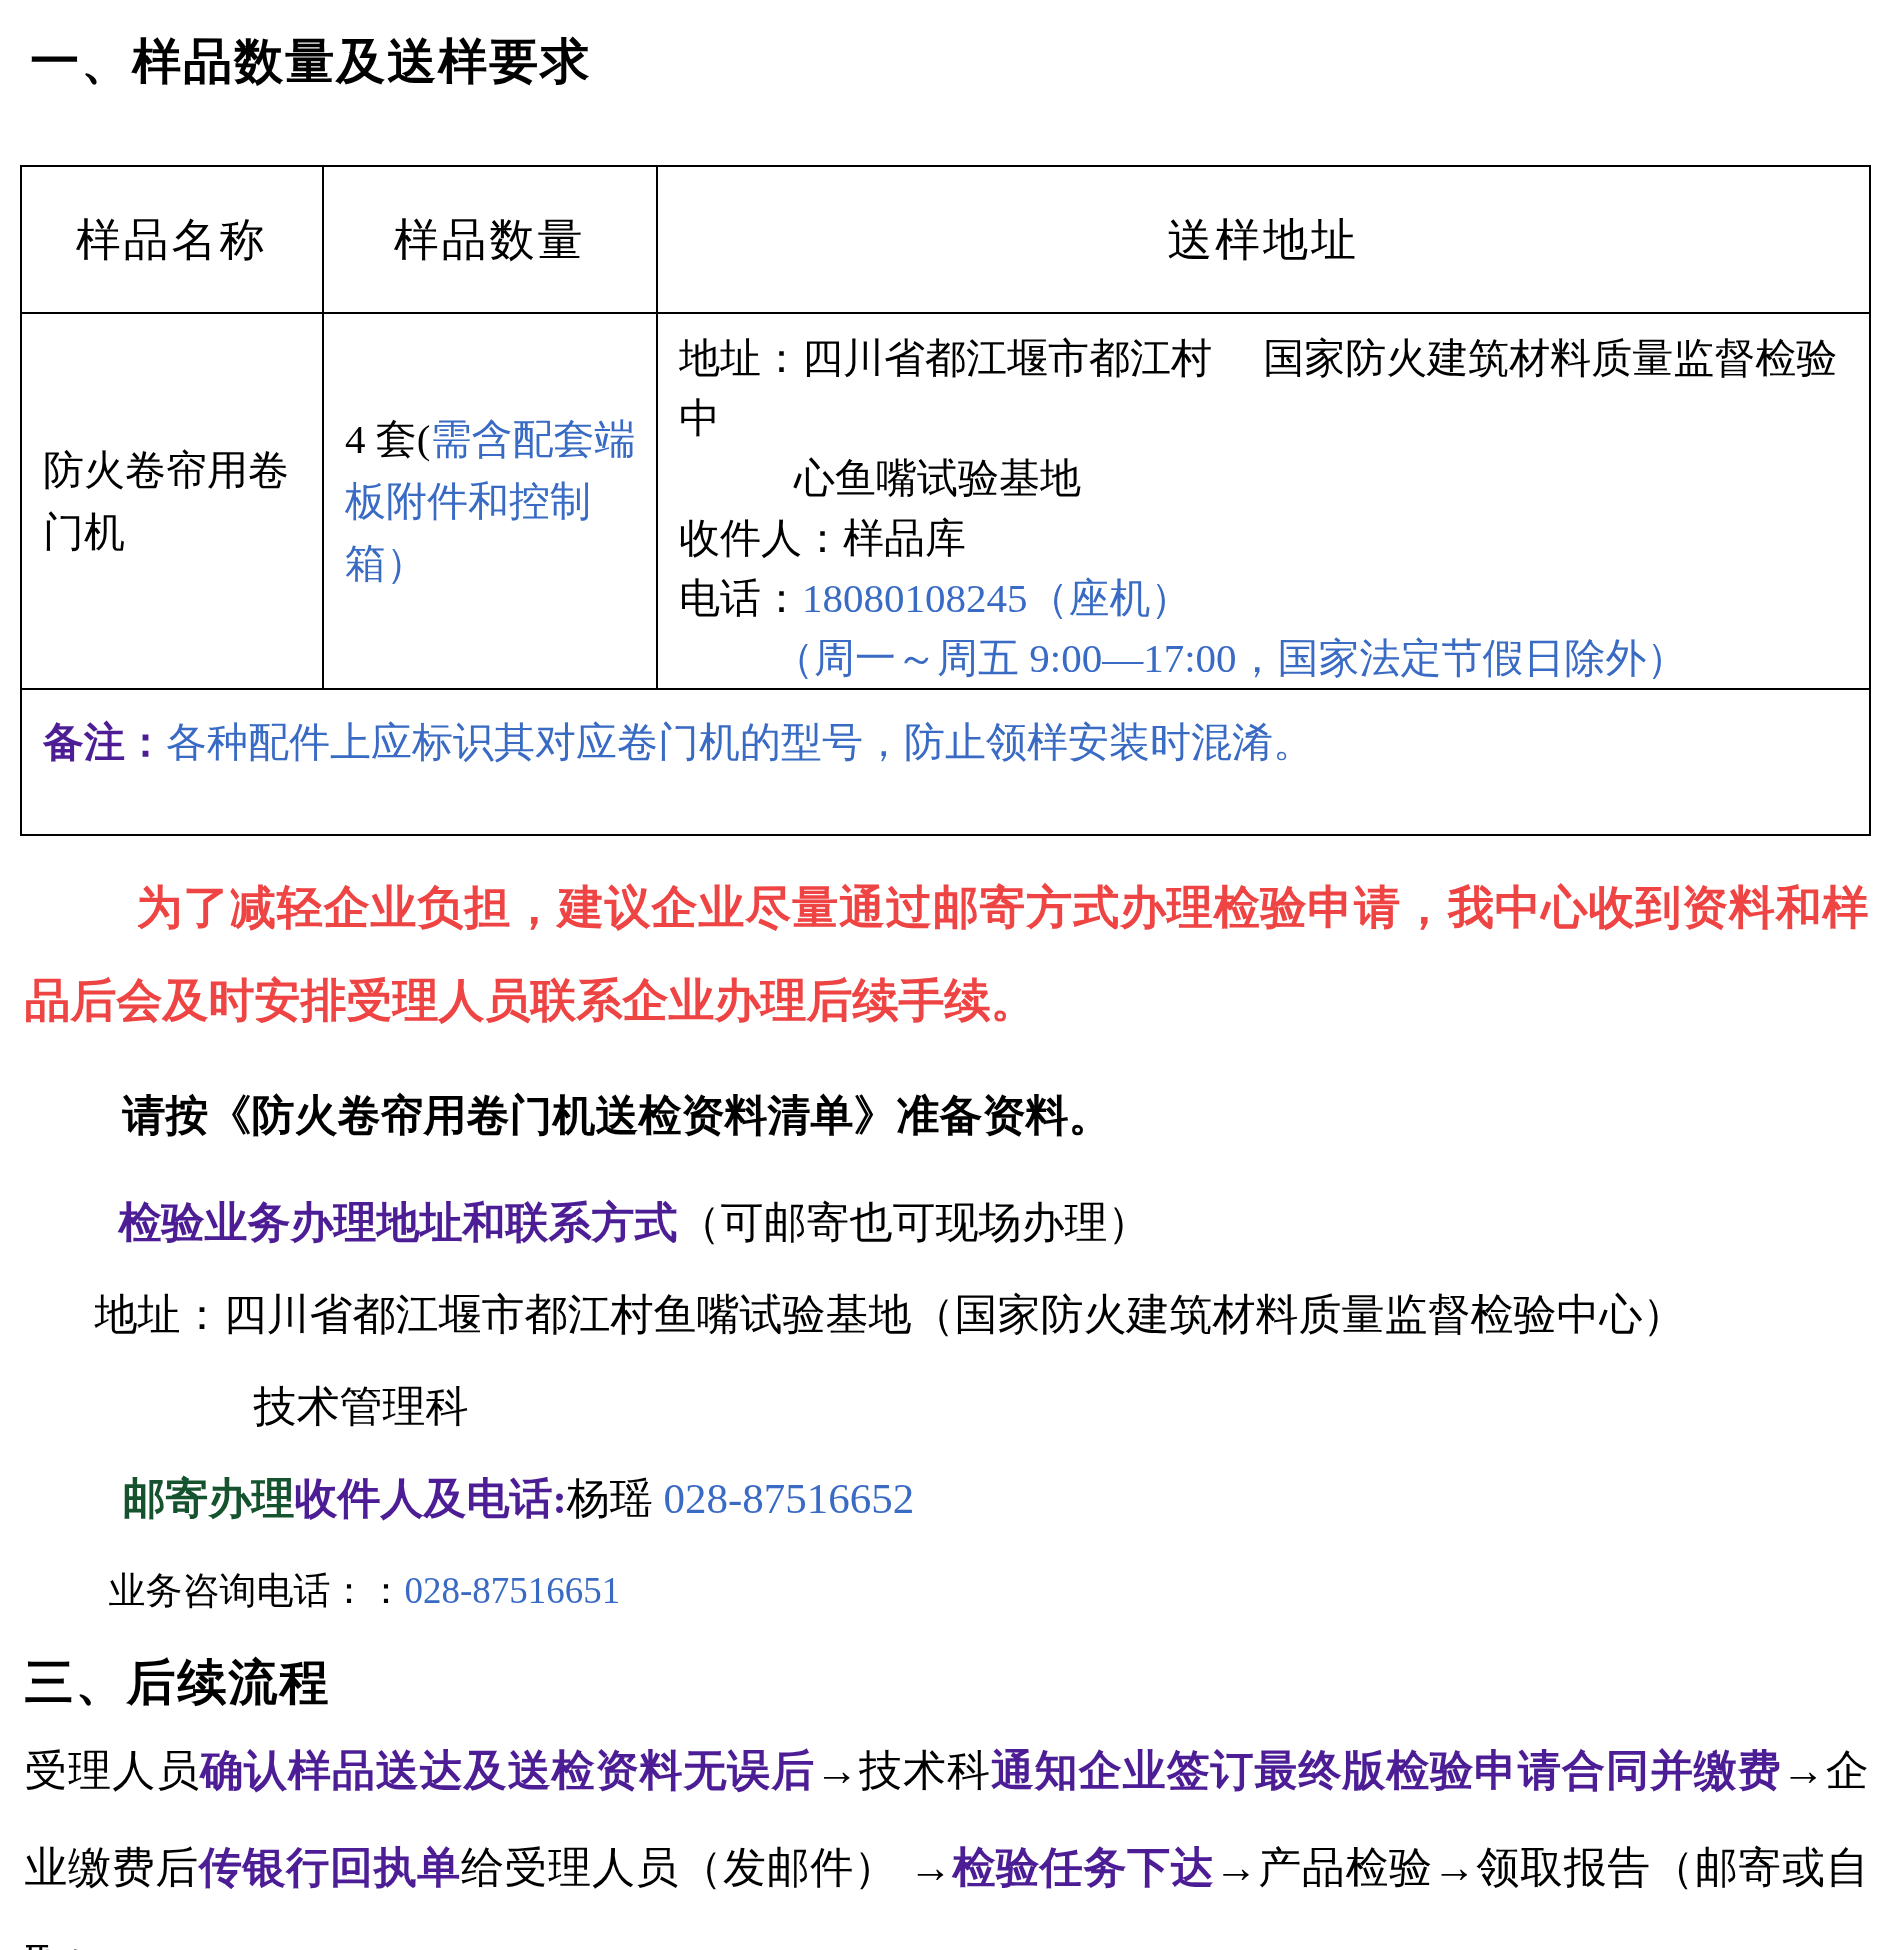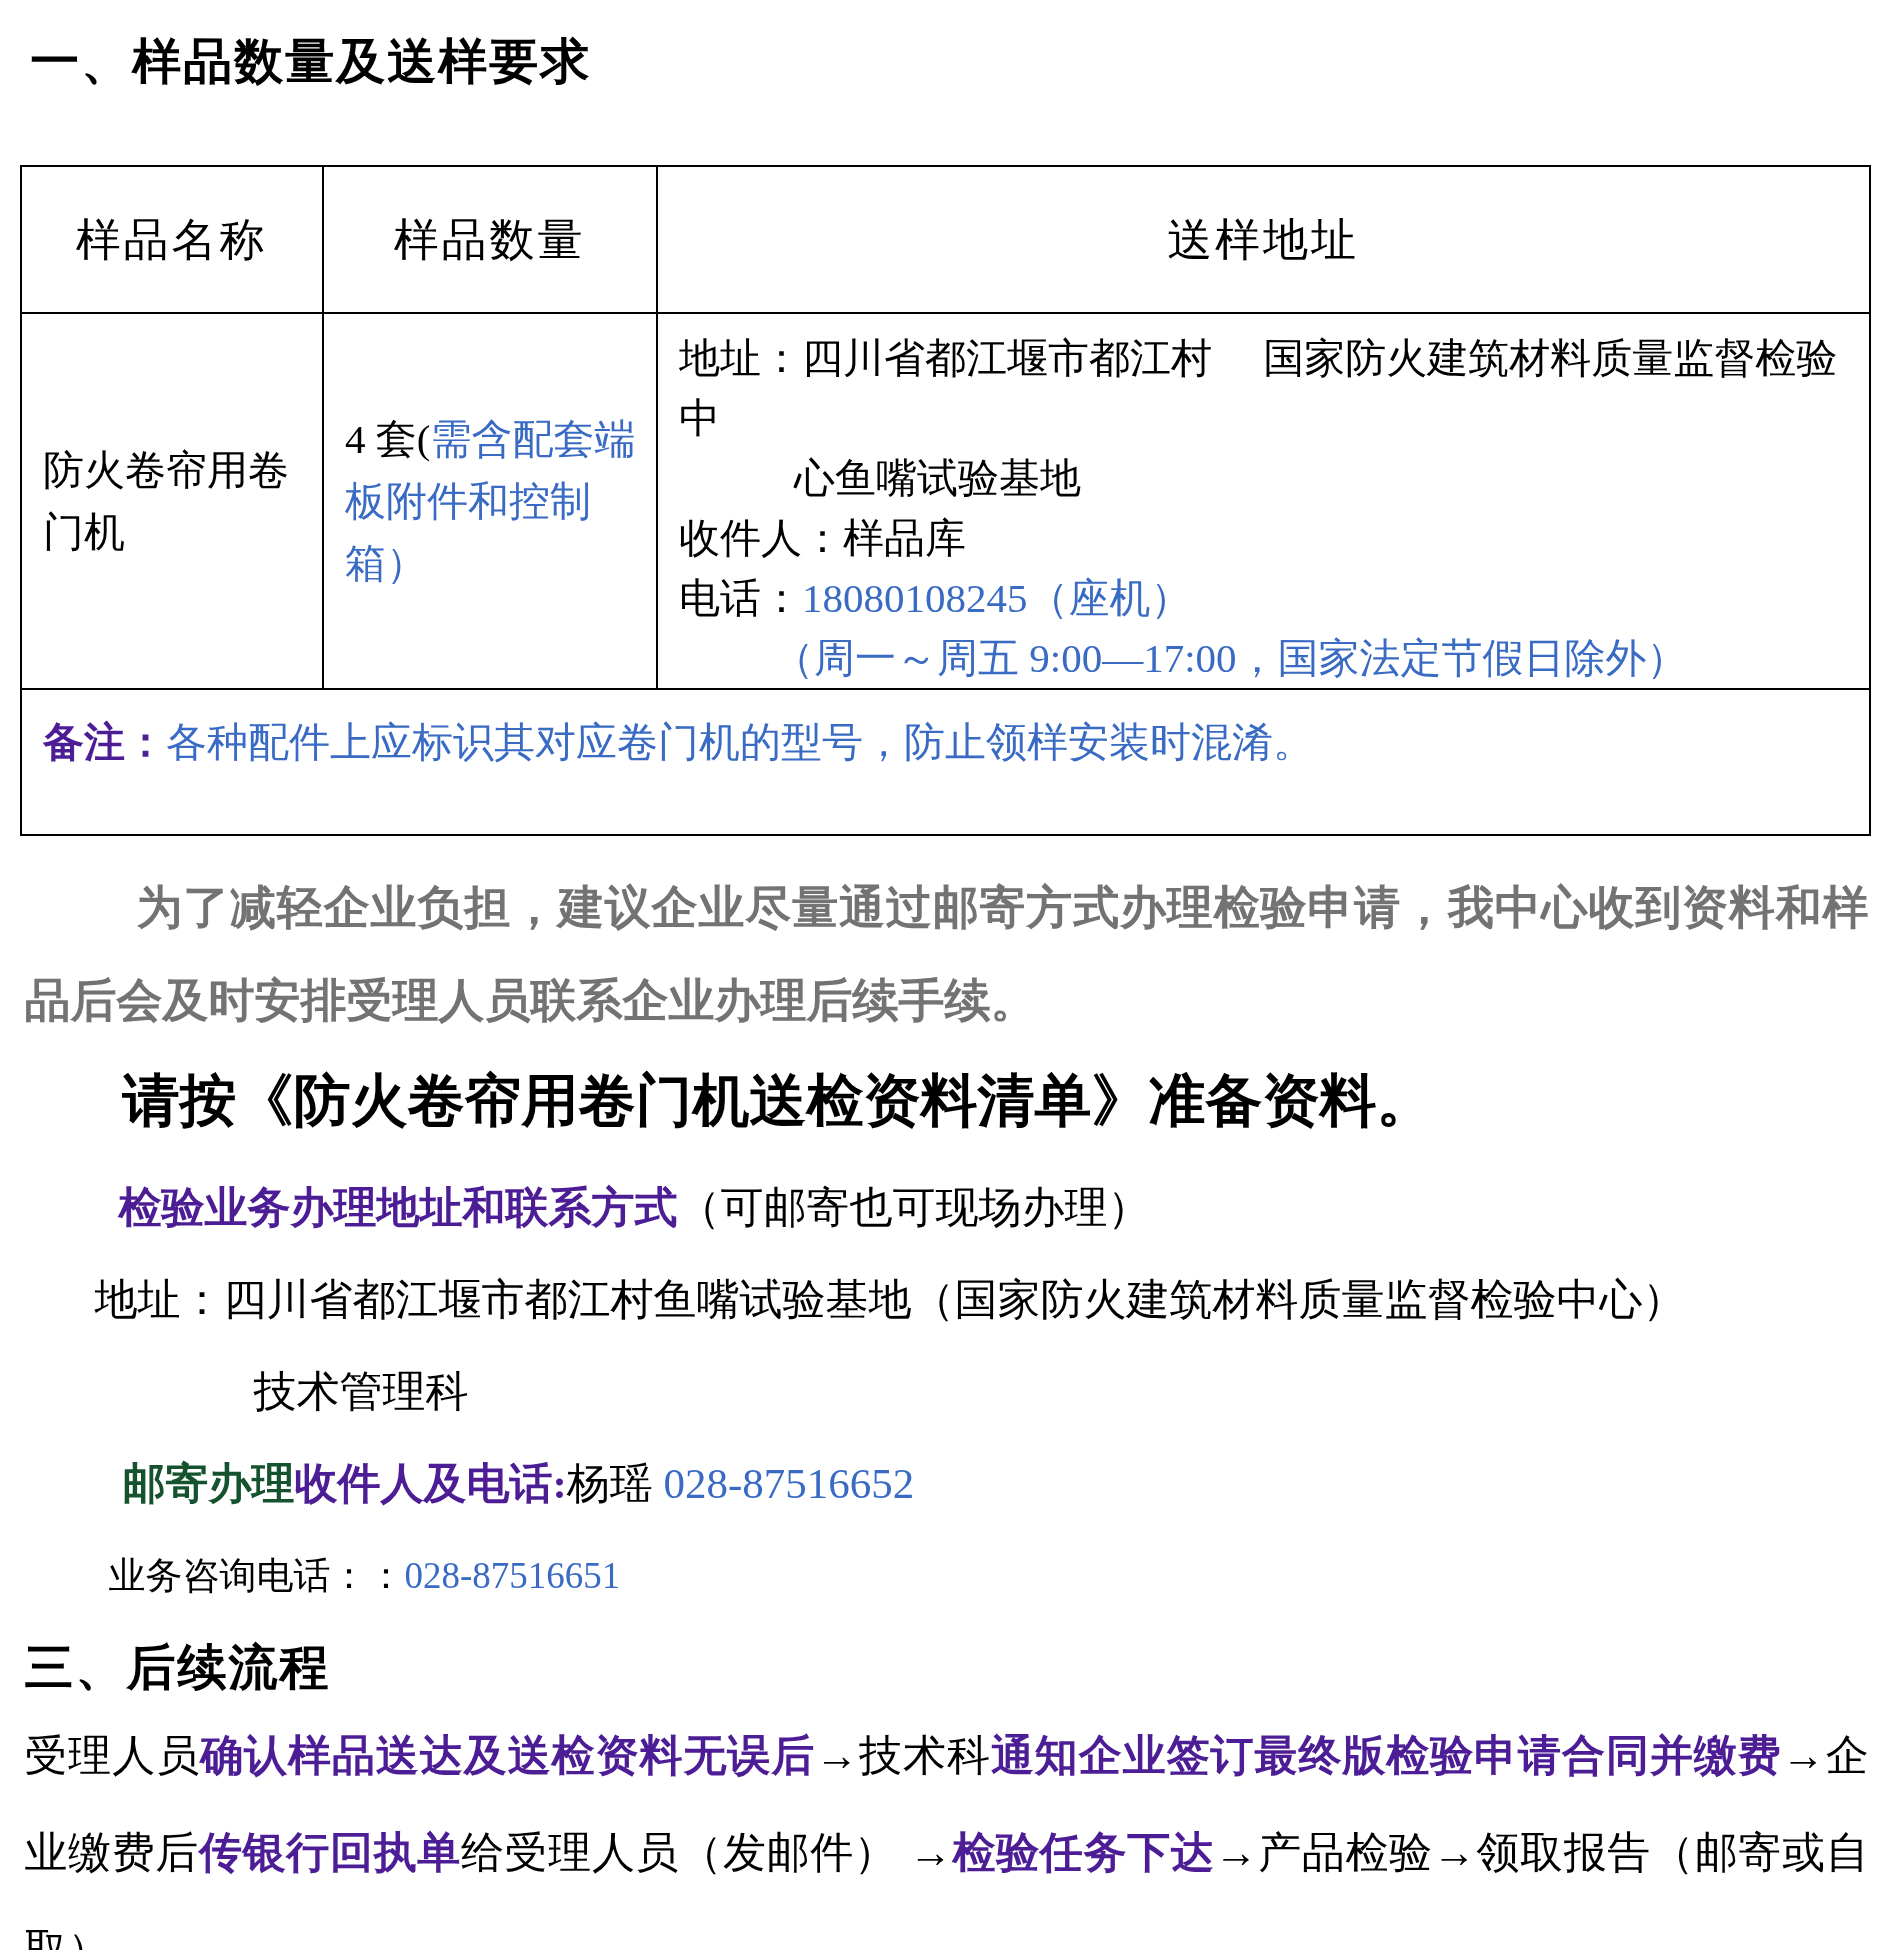--- a/index.html
+++ b/index.html
@@ -52,24 +52,24 @@
 
   
   .seg-black{color:#000;font-weight:normal;}
   .seg-black-bold{color:#4c1d95;font-weight:bold;}
   .seg-blue{color:#3a6bc4;font-weight:normal;}
   .seg-blue-bold{color:#14532d;font-weight:bold;}
 
   
   p{margin:0;padding:0;}
   .p-intro{
-    margin-top:25px;font-size:46px;font-weight:bold;color:#737373;
+    margin-top:25px;font-size:46px;font-weight:bold;color:#ef4444;
     line-height:93px;text-indent:112px;text-align:justify;
   }
-  .p-prepare{margin-top:29px;margin-left:98px;font-size:57px;font-weight:bold;line-height:49px;}
+  .p-prepare{margin-top:44px;margin-left:98px;font-size:43px;font-weight:bold;line-height:49px;}
   .p-contact{margin-top:58px;margin-left:94px;font-size:43px;line-height:49px;}
   .p-address{margin-top:43px;margin-left:70px;font-size:43px;line-height:49px;}
   .p-address2{margin-top:43px;margin-left:229px;font-size:43px;line-height:49px;}
   .p-mail{margin-top:43px;margin-left:98px;font-size:43px;line-height:49px;}
   .p-consult{margin-top:43px;margin-left:84px;font-size:37px;line-height:49px;}
 
   
   .p-flow{
     margin-top:5.9px;font-size:43px;line-height:97px;
     text-align:justify;

